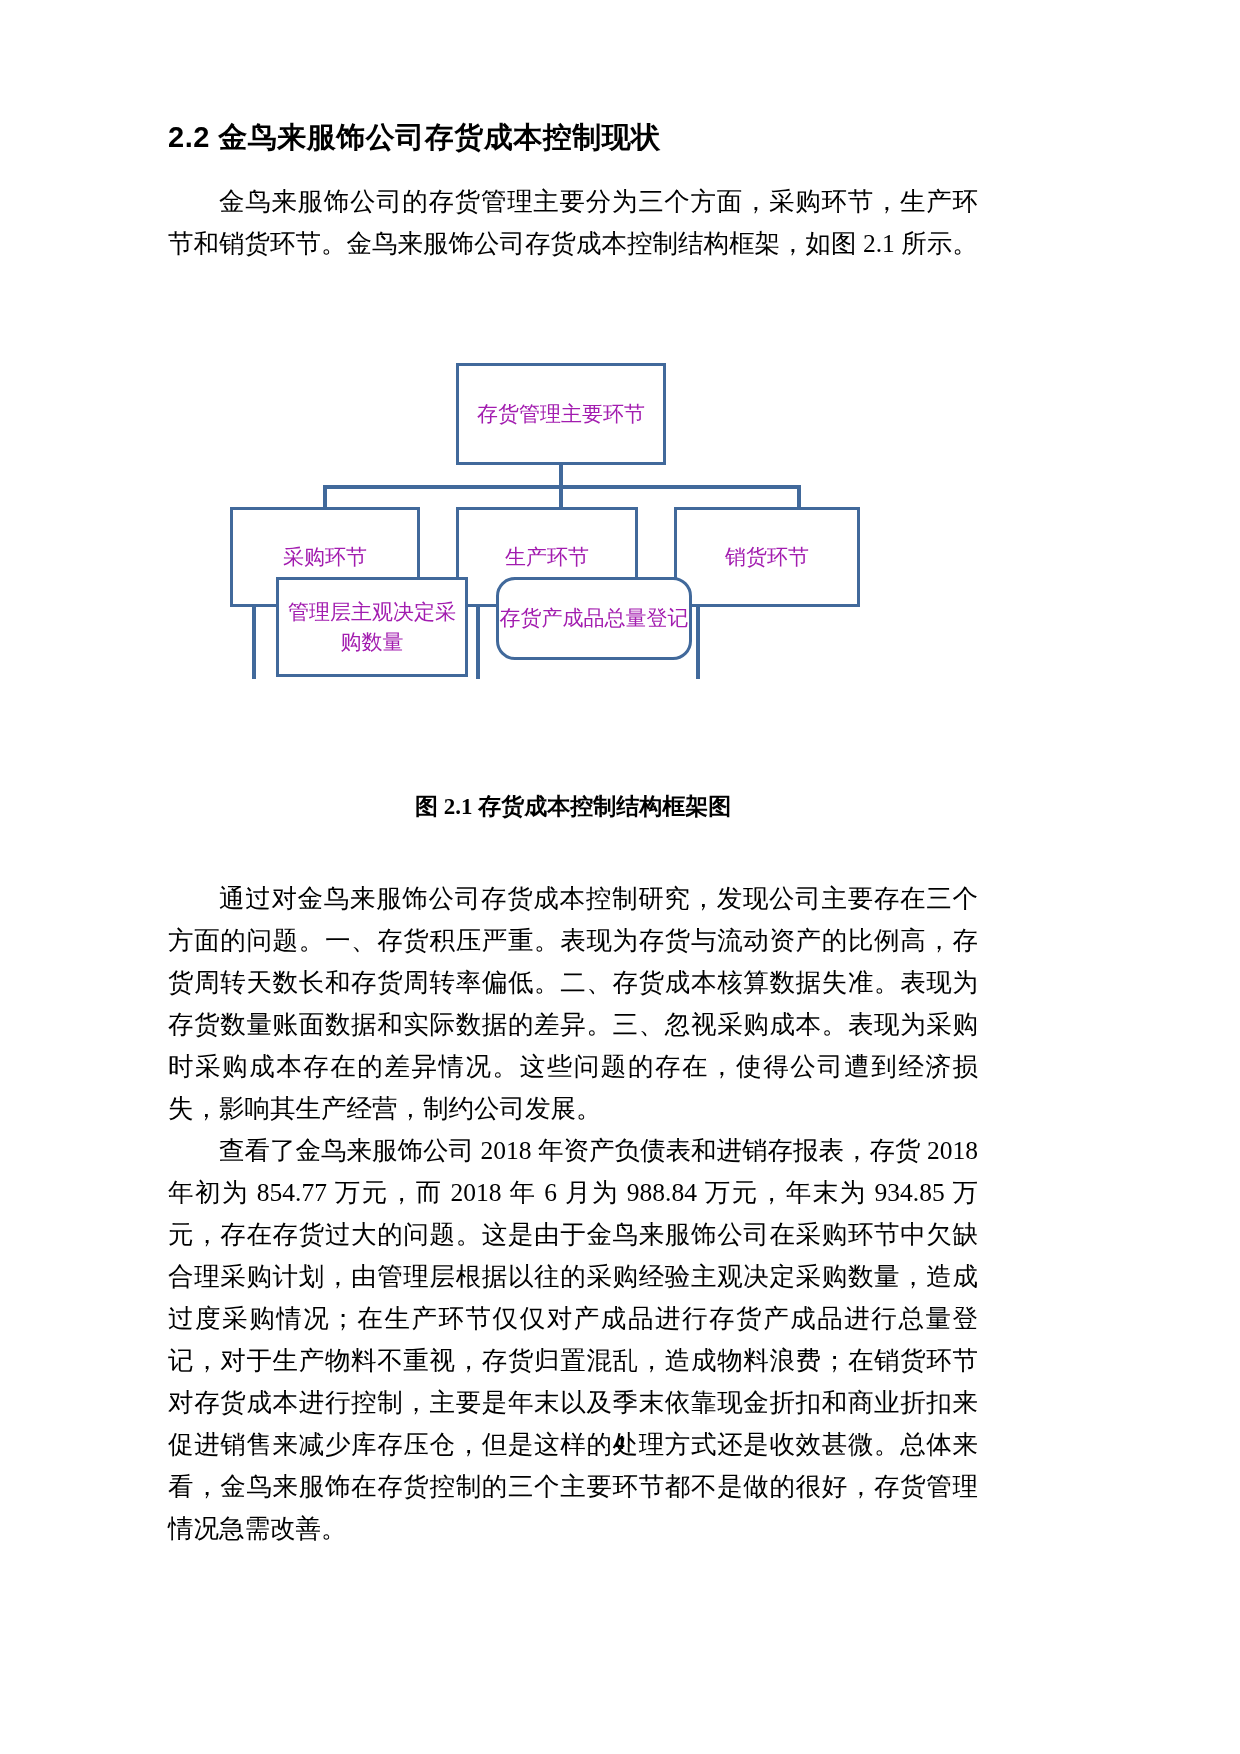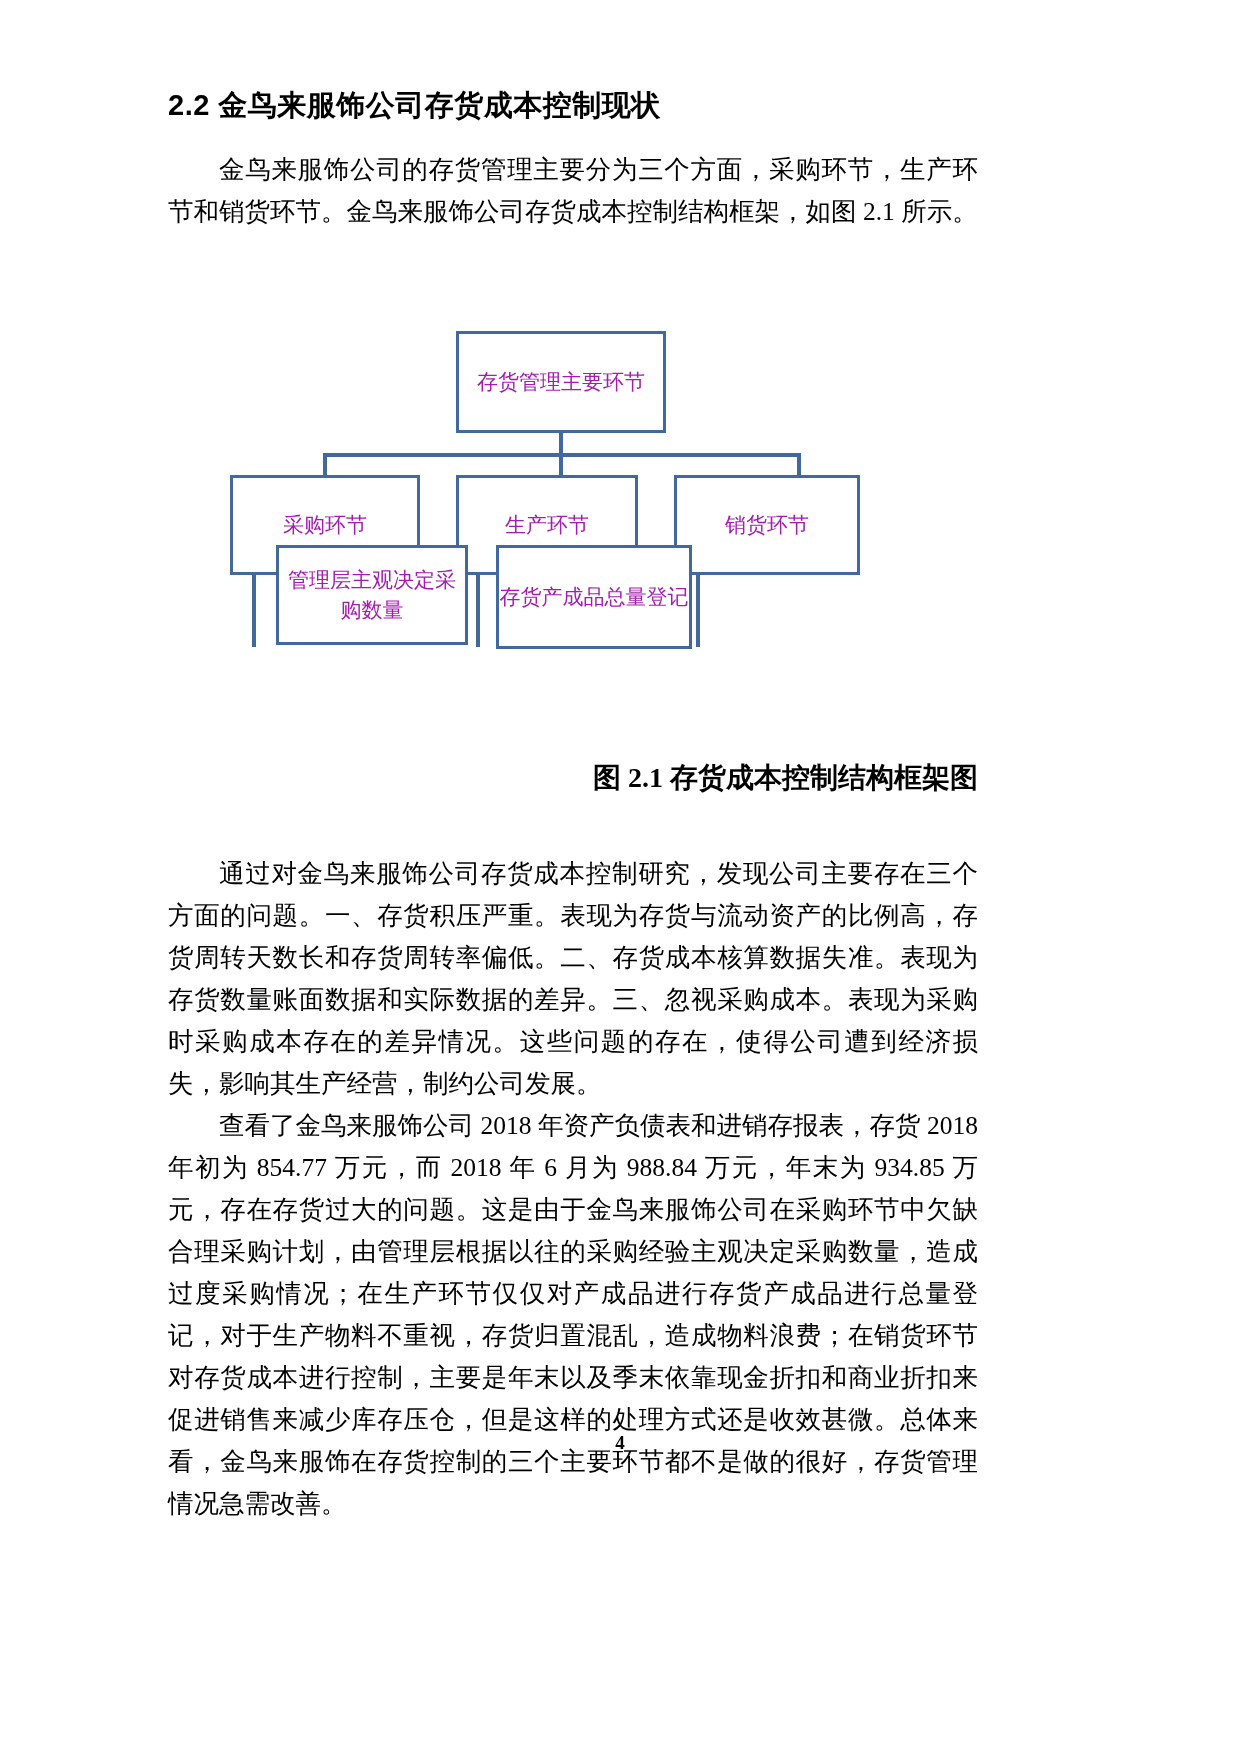--- a/index.html
+++ b/index.html
@@ -23,21 +23,21 @@
     top: 0;
     width: 810px;
   }
 
   
   .heading {
     font-family: "Liberation Sans", "DejaVu Sans", sans-serif;
     font-weight: bold;
     font-size: 29px;
     letter-spacing: 0.5px;
-    margin-top: 87px;
+    margin-top: 119px;
     line-height: 1.3;
   }
 
   
   .para {
     font-size: 25.5px;
     line-height: 42px;
     text-align: justify;
     text-justify: inter-ideograph;
     text-indent: 2em;
@@ -74,41 +74,41 @@
     background: #41699b;
     z-index: 1;
   }
 
   
   #box-root      { left: 288px; top: 46px;  width: 210px; height: 102px; }
   #box-purchase  { left: 62px;  top: 190px; width: 190px; height: 100px; }
   #box-produce   { left: 288px; top: 190px; width: 182px; height: 100px; text-align: center; }
   #box-sales     { left: 506px; top: 190px; width: 186px; height: 100px; }
   #box-purchase-detail { left: 108px; top: 260px; width: 192px; height: 100px; }
-  #box-produce-detail  { left: 328px; top: 260px; width: 196px; height: 104px; }
+  #box-produce-detail  { left: 328px; top: 260px; width: 196px; height: 83px; border-radius: 19px; }
   #box-sales-detail    { left: 550px; top: 260px; width: 206px; height: 100px; }
 
   
   #conn-root-stem   { left: 391px; top: 148px; width: 4px;  height: 24px; }
   
   #conn-bus         { left: 155px; top: 168px; width: 478px; height: 4px; }
   
   #conn-drop-left   { left: 155px; top: 168px; width: 4px; height: 24px; }
   #conn-drop-mid    { left: 391px; top: 168px; width: 4px; height: 24px; }
   #conn-drop-right  { left: 629px; top: 168px; width: 4px; height: 24px; }
   
   #conn-elbow-1     { left: 84px;  top: 288px; width: 4px; height: 74px; }
   #conn-elbow-2     { left: 308px; top: 288px; width: 4px; height: 74px; }
   #conn-elbow-3     { left: 528px; top: 288px; width: 4px; height: 74px; }
 
   .fig-caption {
     margin-top: 14px;
-    text-align: right;
+    text-align: center;
     font-weight: bold;
-    font-size: 28px;
+    font-size: 23px;
     font-family: "Liberation Serif", "DejaVu Serif", serif;
   }
 
   .after-fig-gap { height: 56px; }
 
   
   .page-number {
     position: absolute;
     left: 0;
     right: 0;

